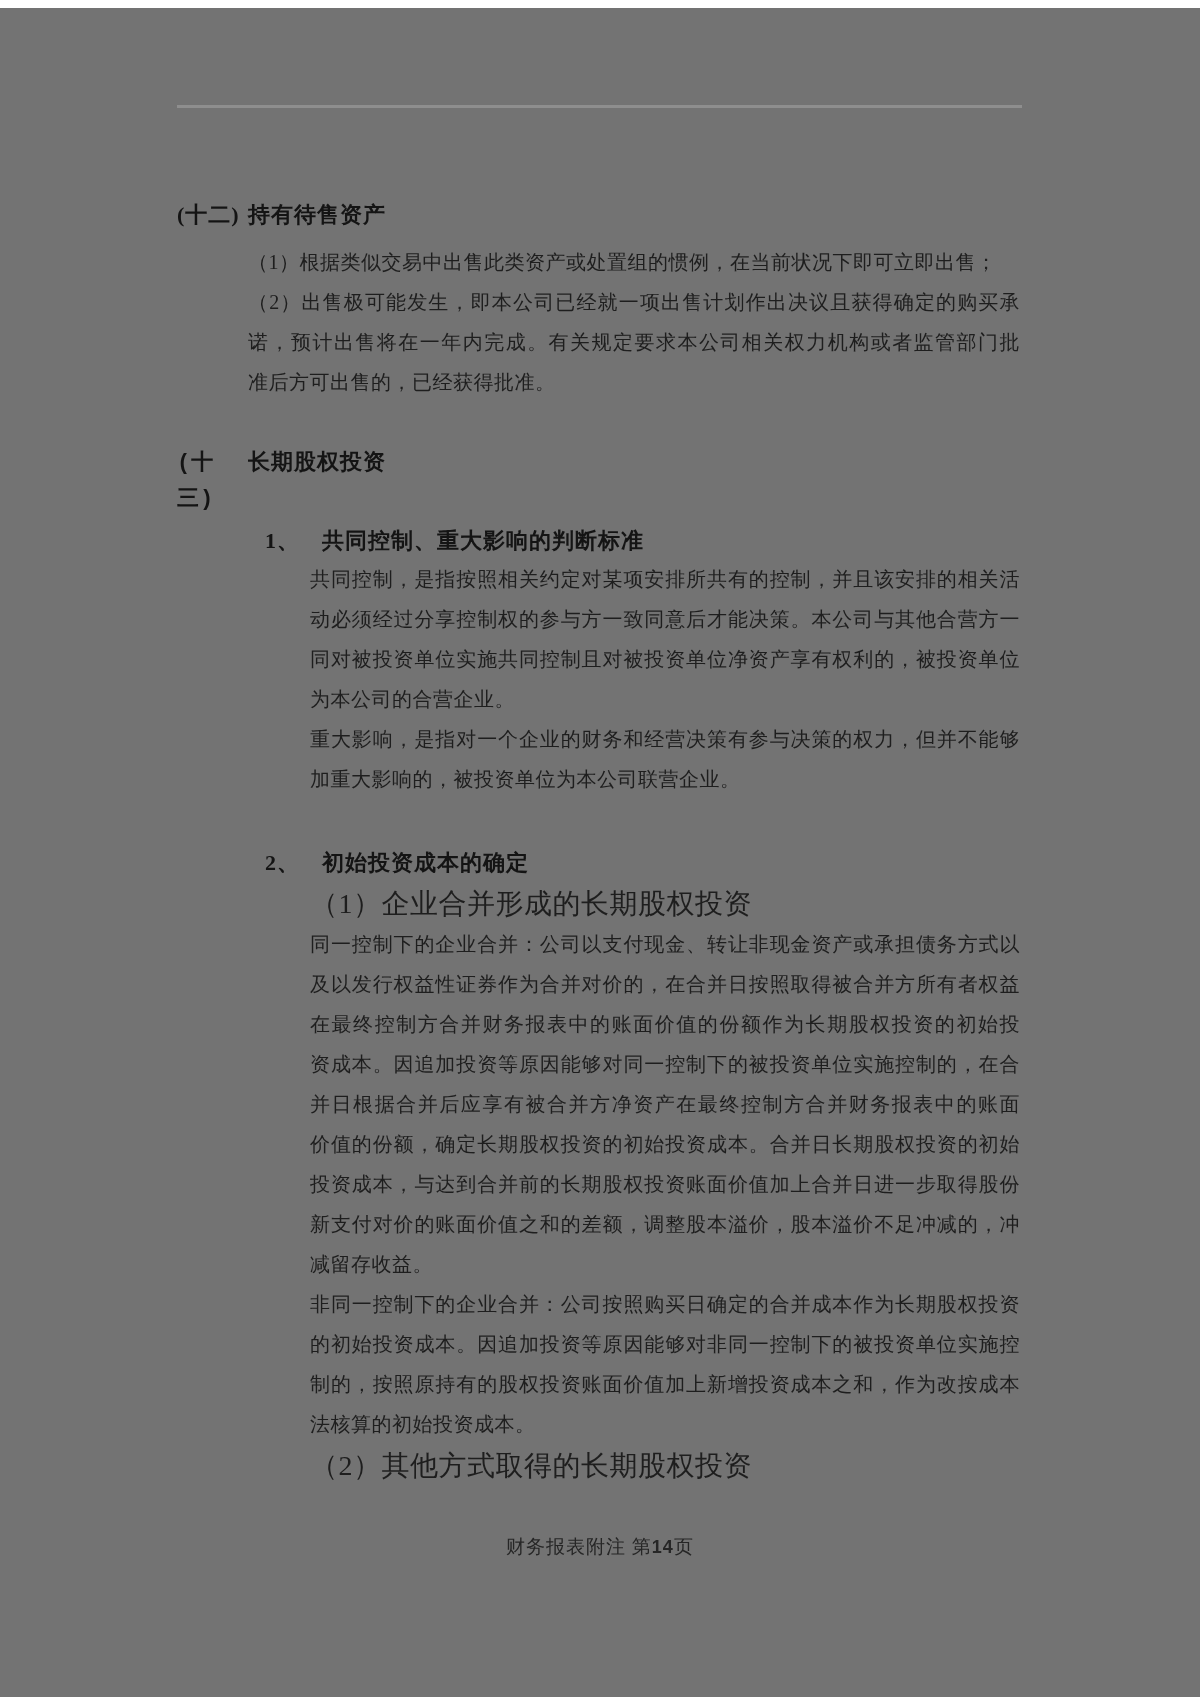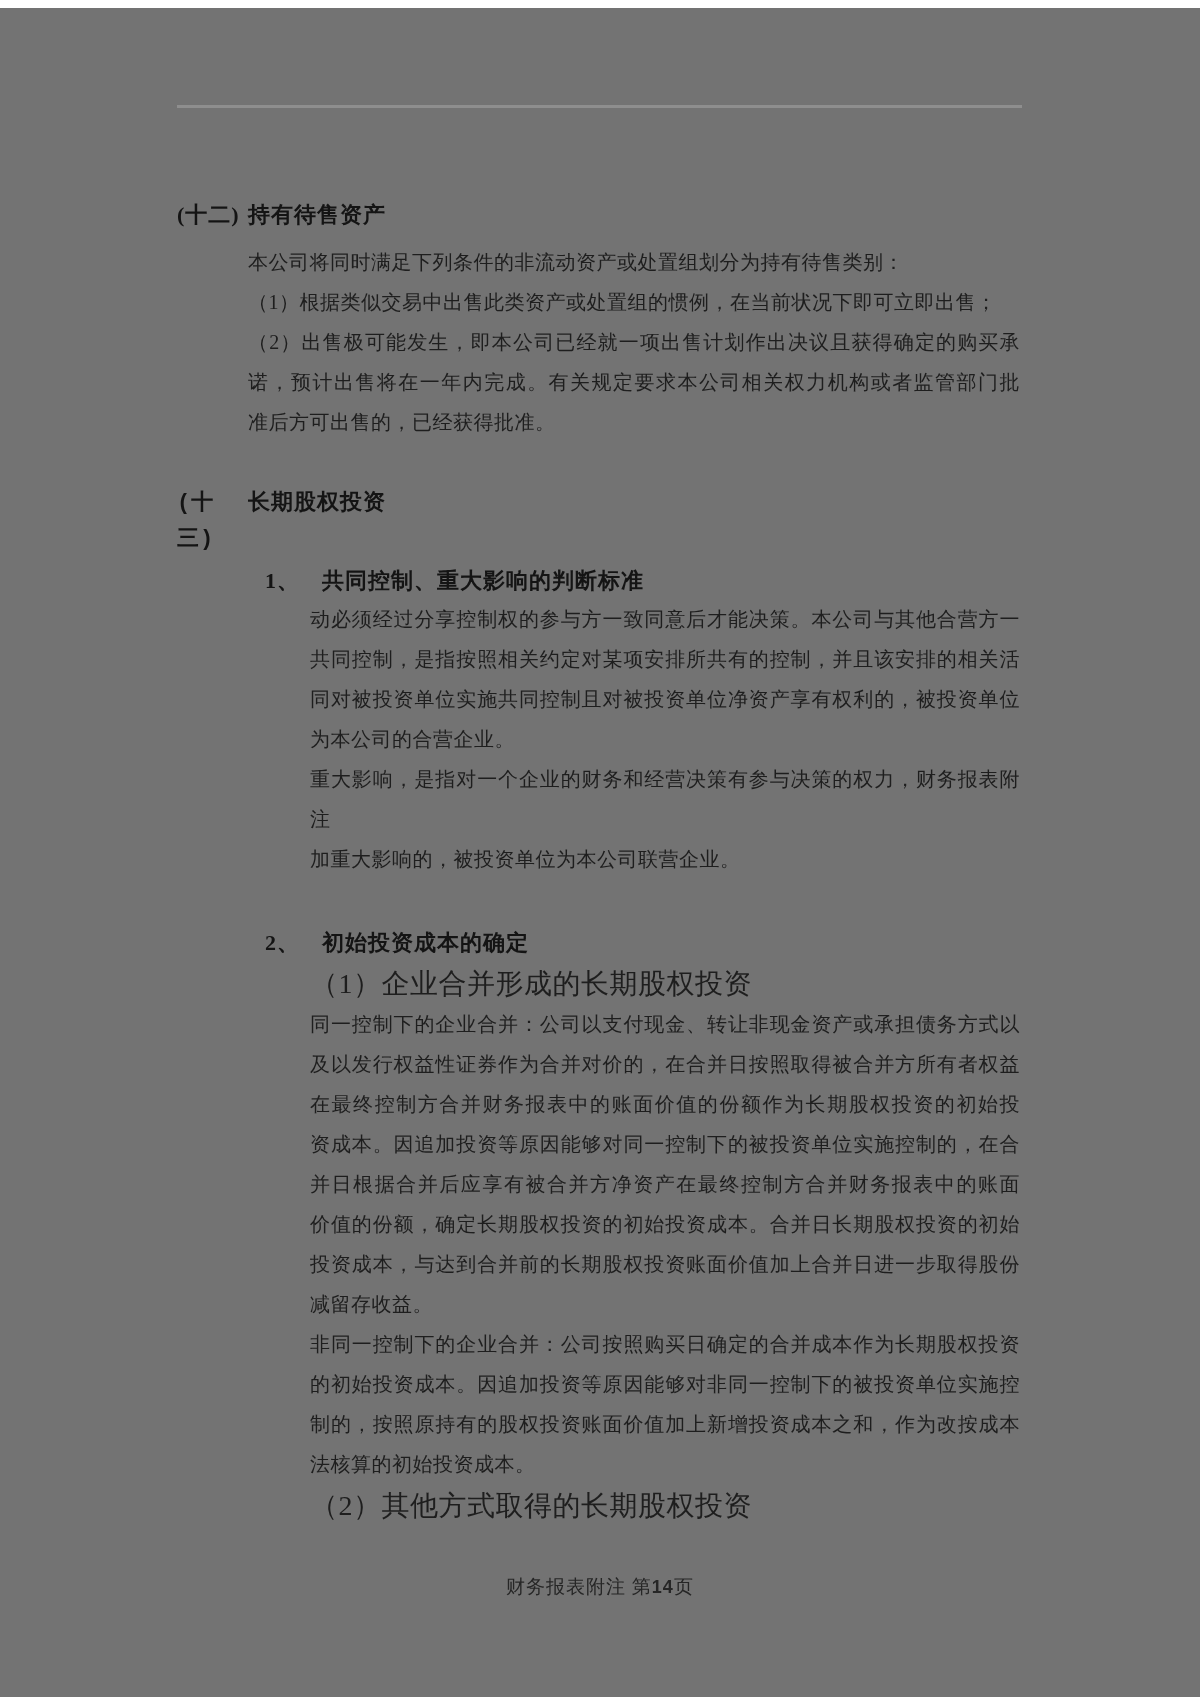--- a/index.html
+++ b/index.html
@@ -97,68 +97,66 @@
   <div class="rule"></div>
 
   <div class="content">
 
     <div class="sec-head first">
       <span class="sec-label">(十二)</span>
       <span class="sec-title">持有待售资产</span>
     </div>
     <div class="sec-body">
       <div class="para">
-          <div class="line">本公司将同时满足下列条件的非流动资产或处置组划分为持有待售类别：</div>
-        </div>
-      <div class="para">
           <div class="line">（1）根据类似交易中出售此类资产或处置组的惯例，在当前状况下即可立即出售；</div>
         </div>
       <div class="para">
           <div class="line">（2）出售极可能发生，即本公司已经就一项出售计划作出决议且获得确定的购买承</div>
           <div class="line">诺，预计出售将在一年内完成。有关规定要求本公司相关权力机构或者监管部门批</div>
           <div class="line">准后方可出售的，已经获得批准。</div>
         </div>
     </div>
 
     <div class="sec-head second">
       <span class="sec-label">(十三)</span>
       <span class="sec-title">长期股权投资</span>
     </div>
 
     <div class="sub-head n1">
       <span class="sub-num">1、</span>
       <span class="sub-title">共同控制、重大影响的判断标准</span>
     </div>
     <div class="sub-body tight">
       <div class="para">
+          <div class="line">共同控制，是指按照相关约定对某项安排所共有的控制，并且该安排的相关活</div>
           <div class="line">动必须经过分享控制权的参与方一致同意后才能决策。本公司与其他合营方一</div>
-          <div class="line">共同控制，是指按照相关约定对某项安排所共有的控制，并且该安排的相关活</div>
           <div class="line">同对被投资单位实施共同控制且对被投资单位净资产享有权利的，被投资单位</div>
           <div class="line">为本公司的合营企业。</div>
         </div>
       <div class="para">
-          <div class="line">重大影响，是指对一个企业的财务和经营决策有参与决策的权力，财务报表附注</div>
+          <div class="line">重大影响，是指对一个企业的财务和经营决策有参与决策的权力，但并不能够</div>
           <div class="line">加重大影响的，被投资单位为本公司联营企业。</div>
         </div>
     </div>
 
     <div class="sub-head n2">
       <span class="sub-num">2、</span>
       <span class="sub-title">初始投资成本的确定</span>
     </div>
     <div class="sub-body">
       <div class="item-h h1">（1）企业合并形成的长期股权投资</div>
       <div class="para">
           <div class="line">同一控制下的企业合并：公司以支付现金、转让非现金资产或承担债务方式以</div>
           <div class="line">及以发行权益性证券作为合并对价的，在合并日按照取得被合并方所有者权益</div>
           <div class="line">在最终控制方合并财务报表中的账面价值的份额作为长期股权投资的初始投</div>
           <div class="line">资成本。因追加投资等原因能够对同一控制下的被投资单位实施控制的，在合</div>
           <div class="line">并日根据合并后应享有被合并方净资产在最终控制方合并财务报表中的账面</div>
           <div class="line">价值的份额，确定长期股权投资的初始投资成本。合并日长期股权投资的初始</div>
           <div class="line">投资成本，与达到合并前的长期股权投资账面价值加上合并日进一步取得股份</div>
+          <div class="line">新支付对价的账面价值之和的差额，调整股本溢价，股本溢价不足冲减的，冲</div>
           <div class="line">减留存收益。</div>
         </div>
       <div class="para">
           <div class="line">非同一控制下的企业合并：公司按照购买日确定的合并成本作为长期股权投资</div>
           <div class="line">的初始投资成本。因追加投资等原因能够对非同一控制下的被投资单位实施控</div>
           <div class="line">制的，按照原持有的股权投资账面价值加上新增投资成本之和，作为改按成本</div>
           <div class="line">法核算的初始投资成本。</div>
         </div>
       <div class="item-h h2">（2）其他方式取得的长期股权投资</div>
     </div>

